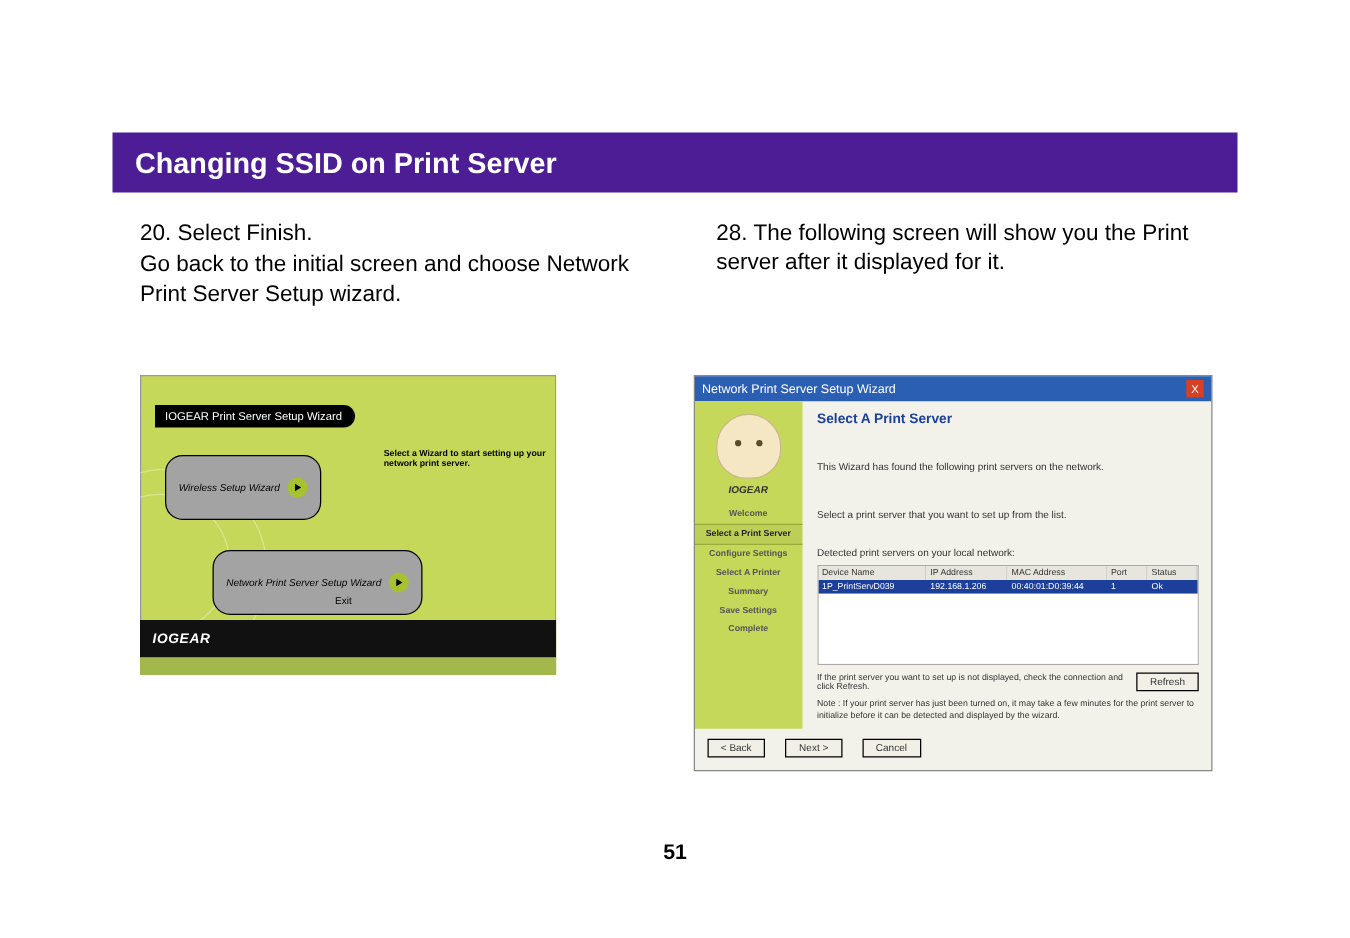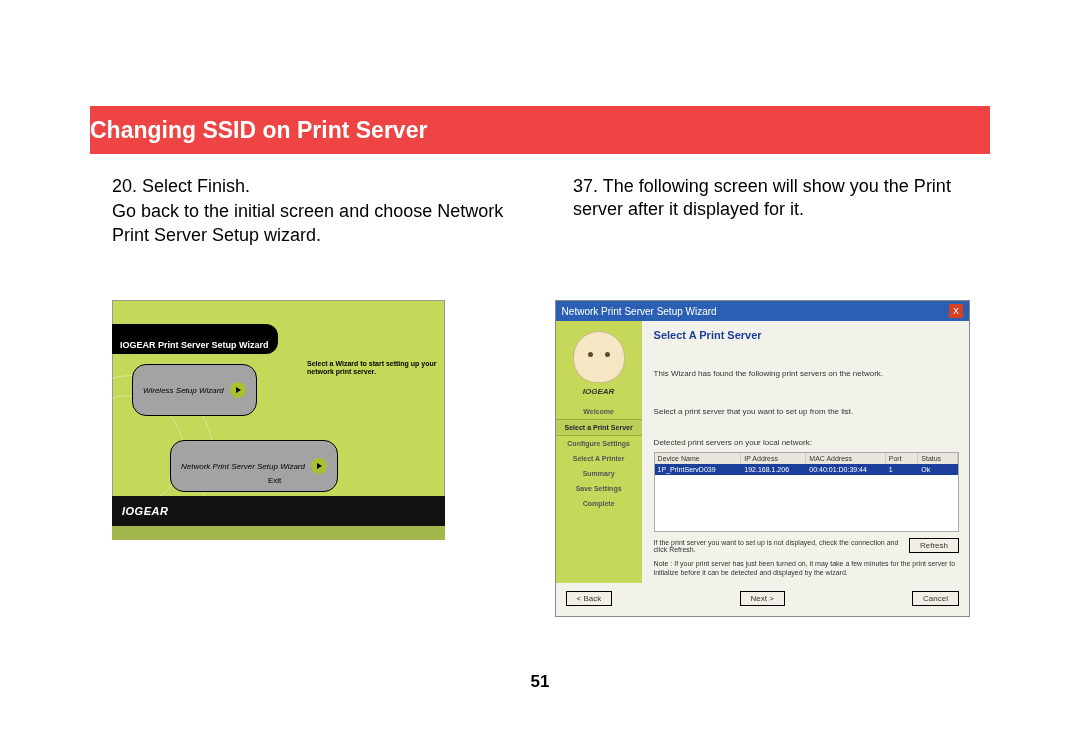--- a/index.html
+++ b/index.html
@@ -15,23 +15,24 @@
     width: 1080px;
     height: 750px;
     position: relative;
   }
   .header-bar {
     position: absolute;
     top: 106px;
     left: 90px;
     right: 90px;
     height: 48px;
-    background: #ef4444;
-    display: flex;
-    align-items: center;
+    background: #4c1d95;
+    display: flex;
+    align-items: center;
+    padding-left: 18px;
   }
   .header-bar span {
     color: #ffffff;
     font-size: 23px;
     font-weight: bold;
   }
   .columns {
     position: absolute;
     top: 175px;
     left: 112px;
@@ -63,26 +64,26 @@
     width: 350px;
     height: 240px;
     background: #c5d85a;
     position: relative;
     overflow: hidden;
     box-shadow: inset 0 0 0 1px #999;
   }
   .fig-left .banner {
     position: absolute;
     top: 24px;
-    left: 0;
+    left: 12px;
     background: #000;
     color: #fff;
     font-size: 9px;
-    font-weight: bold;
-    padding: 16px 10px 4px 8px;
+    font-weight: normal;
+    padding: 4px 10px 4px 8px;
     border-radius: 0 12px 12px 0;
   }
   .pill {
     position: absolute;
     background: #a3a3a3;
     border: 1px solid #000;
     border-radius: 14px;
     font-size: 8px;
     padding: 17px 10px;
     display: flex;
@@ -284,22 +285,22 @@
     padding: 2px 10px;
     font-size: 8px;
   }
   .note {
     font-size: 7px;
     margin-top: 6px;
     line-height: 1.3;
   }
   .dlg-foot {
     display: flex;
-    justify-content: space-between;
-    gap: 26px;
+    justify-content: flex-start;
+    gap: 16px;
     padding: 8px 10px 10px;
   }
   .page-num {
     position: absolute;
     bottom: 58px;
     left: 0; right: 0;
     text-align: center;
     font-weight: bold;
     font-size: 17px;
   }
@@ -312,21 +313,21 @@
     <span>Changing SSID on Print Server</span>
   </div>
 
   <div class="columns">
     <div class="col">
       <span class="step-num">20.</span>
       <span class="step-text">Select Finish.</span>
       <div class="step-sub">Go back to the initial screen and choose Network Print Server Setup wizard.</div>
     </div>
     <div class="col">
-      <span class="step-num">37.</span>
+      <span class="step-num">28.</span>
       <span class="step-text">The following screen will show you the Print server after it displayed for it.</span>
     </div>
   </div>
 
   <div class="figures">
 
     <div class="fig-left">
       <div class="circles"></div>
       <div class="banner">IOGEAR Print Server Setup Wizard</div>
       <div class="pill pill-1">

